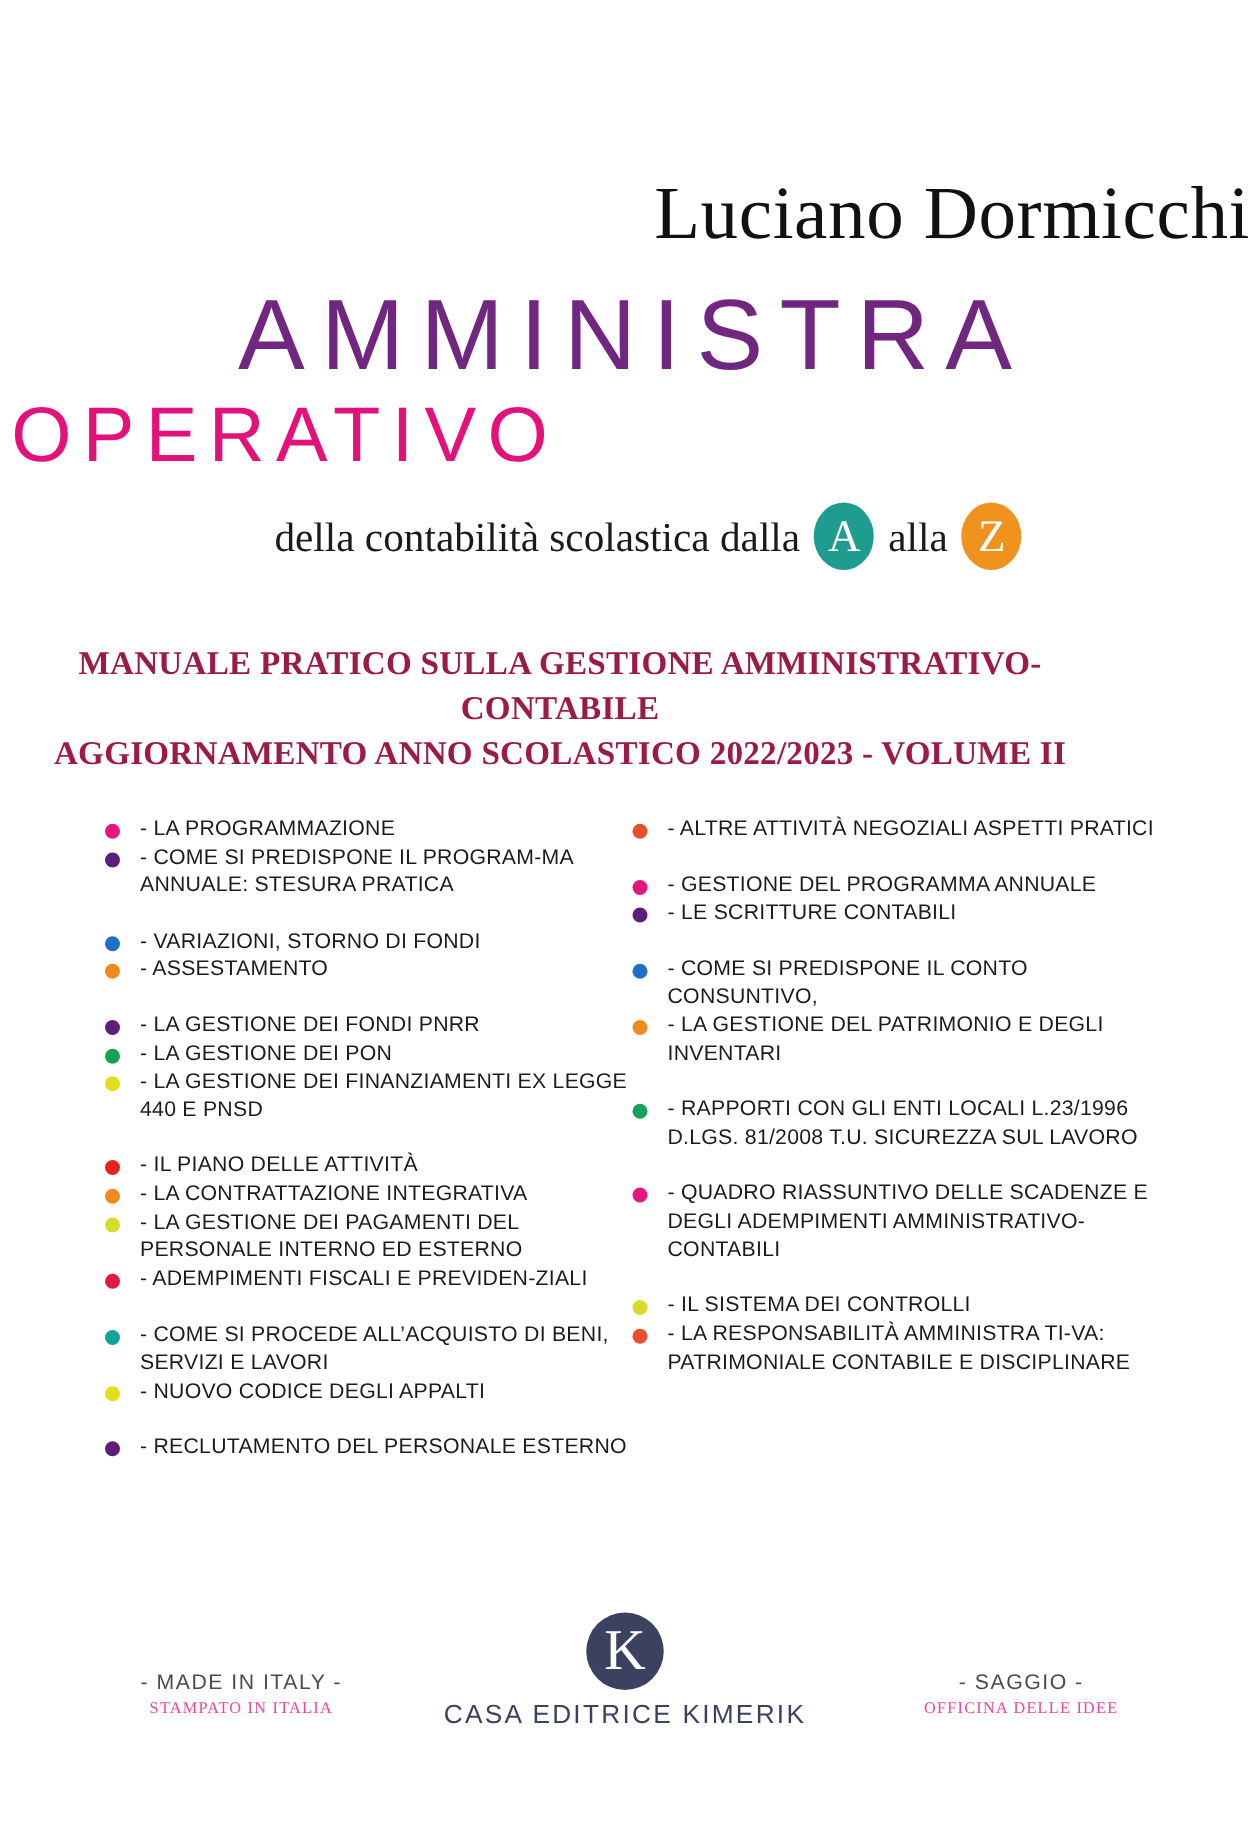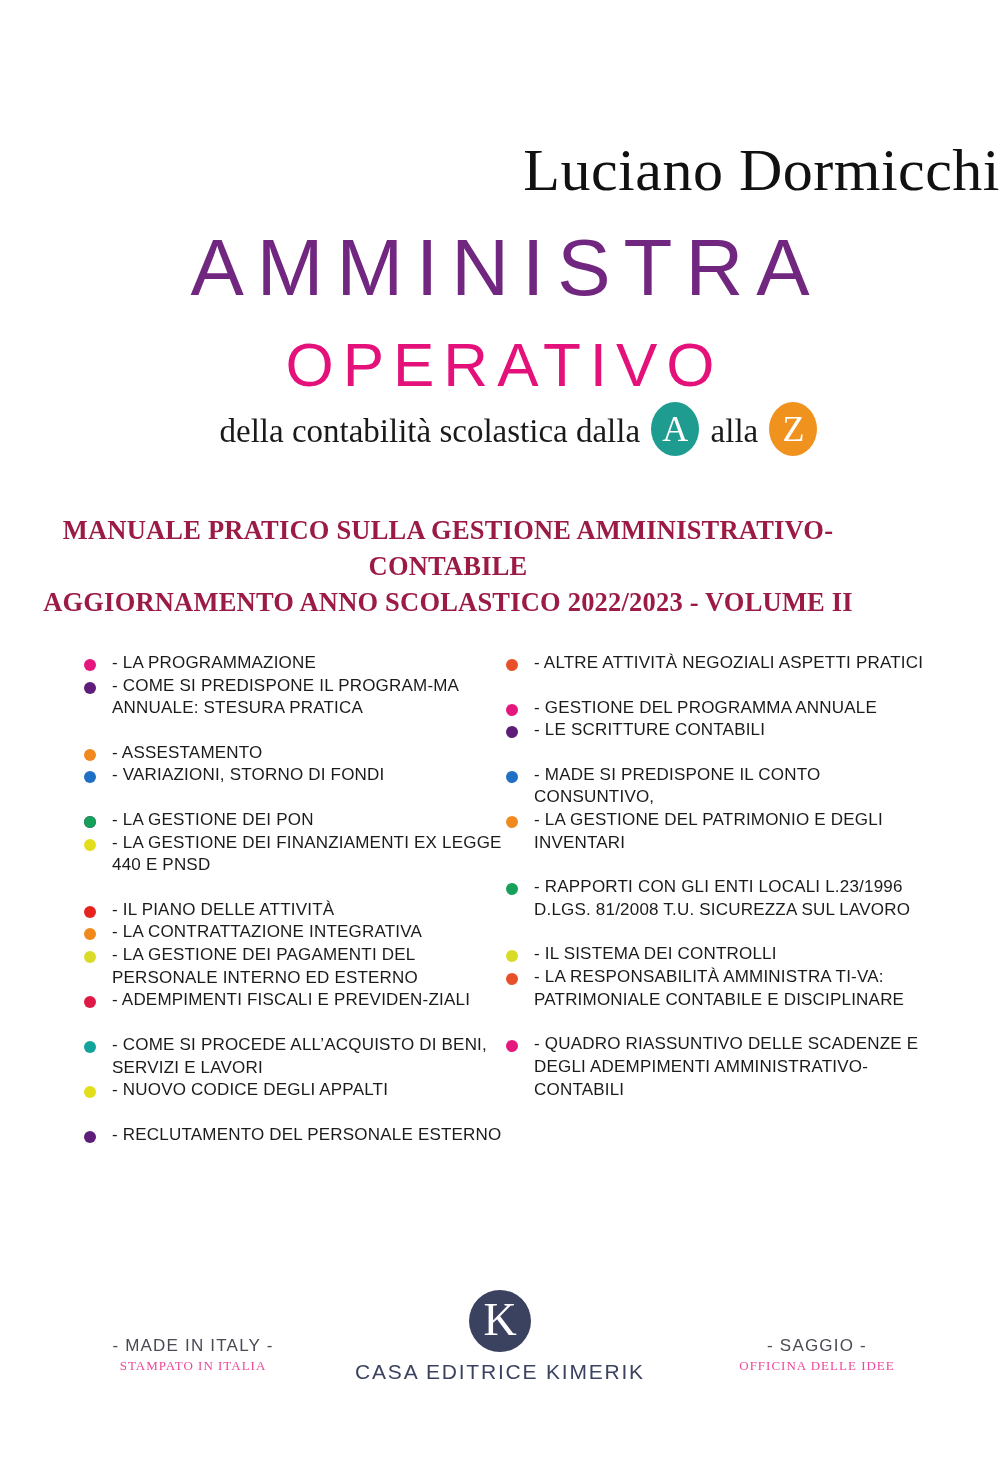--- a/index.html
+++ b/index.html
@@ -40,24 +40,24 @@
     text-align: center;
     font-size: 80px;
     font-weight: 400;
     letter-spacing: 13px;
     text-indent: 13px;
     color: #71277F;
     line-height: 1.0;
   }
   .title-sub {
     position: absolute;
-    top: 334px;
-    left: 0;
-    width: 1000px;
-    text-align: center;
+    top: 318px;
+    left: 0;
+    width: 1000px;
+    text-align: left;
     font-size: 62px;
     font-weight: 400;
     letter-spacing: 9px;
     text-indent: 9px;
     color: #E4117B;
     line-height: 1.0;
   }
 
   
   .tagline {
@@ -239,25 +239,25 @@
     <div>AGGIORNAMENTO ANNO SCOLASTICO 2022/2023 - VOLUME II</div>
   </div>
 
   <div class="columns">
     <div class="col col-left" id="col-left">
         <div class="group">
           <div class="bullet-item"><span class="dot" style="background: rgb(229, 23, 127);"></span><span>- LA PROGRAMMAZIONE</span></div>
           <div class="bullet-item"><span class="dot" style="background: rgb(94, 29, 120);"></span><span>- COME SI PREDISPONE IL PROGRAM-MA ANNUALE: STESURA PRATICA</span></div>
         </div>
         <div class="group">
+          <div class="bullet-item"><span class="dot" style="background: rgb(31, 111, 196);"></span><span>- VARIAZIONI, STORNO DI FONDI</span></div>
           <div class="bullet-item"><span class="dot" style="background: rgb(240, 138, 30);"></span><span>- ASSESTAMENTO</span></div>
-          <div class="bullet-item"><span class="dot" style="background: rgb(31, 111, 196);"></span><span>- VARIAZIONI, STORNO DI FONDI</span></div>
-        </div>
-        <div class="group">
-          <div class="bullet-item"><span class="dot" style="background: rgb(94, 29, 120);"></span></div>
+        </div>
+        <div class="group">
+          <div class="bullet-item"><span class="dot" style="background: rgb(94, 29, 120);"></span><span>- LA GESTIONE DEI  FONDI PNRR</span></div>
           <div class="bullet-item"><span class="dot" style="background: rgb(23, 160, 90);"></span><span>- LA GESTIONE DEI PON</span></div>
           <div class="bullet-item"><span class="dot" style="background: rgb(227, 222, 27);"></span><span>- LA GESTIONE DEI FINANZIAMENTI EX LEGGE 440 E PNSD</span></div>
         </div>
         <div class="group">
           <div class="bullet-item"><span class="dot" style="background: rgb(229, 36, 33);"></span><span>- IL PIANO DELLE ATTIVITÀ</span></div>
           <div class="bullet-item"><span class="dot" style="background: rgb(240, 138, 30);"></span><span>- LA CONTRATTAZIONE INTEGRATIVA</span></div>
           <div class="bullet-item"><span class="dot" style="background: rgb(216, 220, 40);"></span><span>- LA GESTIONE DEI PAGAMENTI DEL PERSONALE INTERNO ED ESTERNO</span></div>
           <div class="bullet-item"><span class="dot" style="background: rgb(224, 26, 71);"></span><span>- ADEMPIMENTI FISCALI E PREVIDEN-ZIALI</span></div>
         </div>
         <div class="group">
@@ -270,32 +270,32 @@
       </div>
     <div class="col col-right" id="col-right">
         <div class="group">
           <div class="bullet-item"><span class="dot" style="background: rgb(232, 80, 42);"></span><span>- ALTRE ATTIVITÀ NEGOZIALI ASPETTI PRATICI</span></div>
         </div>
         <div class="group">
           <div class="bullet-item"><span class="dot" style="background: rgb(229, 23, 127);"></span><span>- GESTIONE DEL PROGRAMMA ANNUALE</span></div>
           <div class="bullet-item"><span class="dot" style="background: rgb(94, 29, 120);"></span><span>- LE SCRITTURE CONTABILI</span></div>
         </div>
         <div class="group">
-          <div class="bullet-item"><span class="dot" style="background: rgb(31, 111, 196);"></span><span>- MADE SI PREDISPONE IL CONTO CONSUNTIVO,</span></div>
+          <div class="bullet-item"><span class="dot" style="background: rgb(31, 111, 196);"></span><span>- COME SI PREDISPONE IL CONTO CONSUNTIVO,</span></div>
           <div class="bullet-item"><span class="dot" style="background: rgb(240, 138, 30);"></span><span>- LA GESTIONE DEL PATRIMONIO E DEGLI INVENTARI</span></div>
         </div>
         <div class="group">
           <div class="bullet-item"><span class="dot" style="background: rgb(23, 160, 90);"></span><span>- RAPPORTI CON GLI ENTI LOCALI L.23/1996 D.LGS. 81/2008 T.U. SICUREZZA SUL LAVORO</span></div>
+        </div>
+        <div class="group">
+          <div class="bullet-item"><span class="dot" style="background: rgb(229, 23, 127);"></span><span>- QUADRO RIASSUNTIVO DELLE SCADENZE E DEGLI ADEMPIMENTI AMMINISTRATIVO-CONTABILI</span></div>
         </div>
         <div class="group">
           <div class="bullet-item"><span class="dot" style="background: rgb(216, 220, 40);"></span><span>- IL SISTEMA DEI CONTROLLI</span></div>
           <div class="bullet-item"><span class="dot" style="background: rgb(232, 80, 42);"></span><span>- LA RESPONSABILITÀ AMMINISTRA TI-VA: PATRIMONIALE CONTABILE E DISCIPLINARE</span></div>
-        </div>
-        <div class="group">
-          <div class="bullet-item"><span class="dot" style="background: rgb(229, 23, 127);"></span><span>- QUADRO RIASSUNTIVO DELLE SCADENZE E DEGLI ADEMPIMENTI AMMINISTRATIVO-CONTABILI</span></div>
         </div>
       </div>
   </div>
 
   <div class="publisher">
     <div class="logo-circle">
       <div class="k">K</div>
     </div>
     <div class="publisher-name">CASA EDITRICE KIMERIK</div>
   </div>

